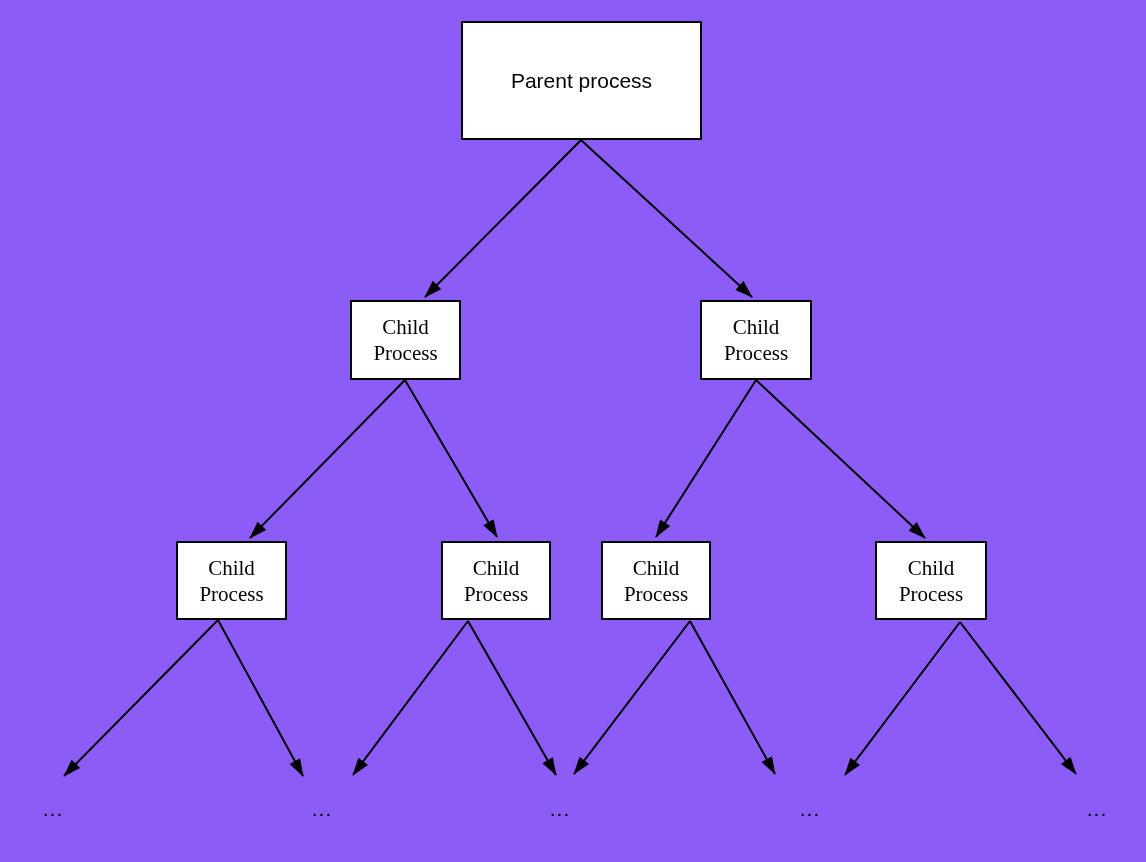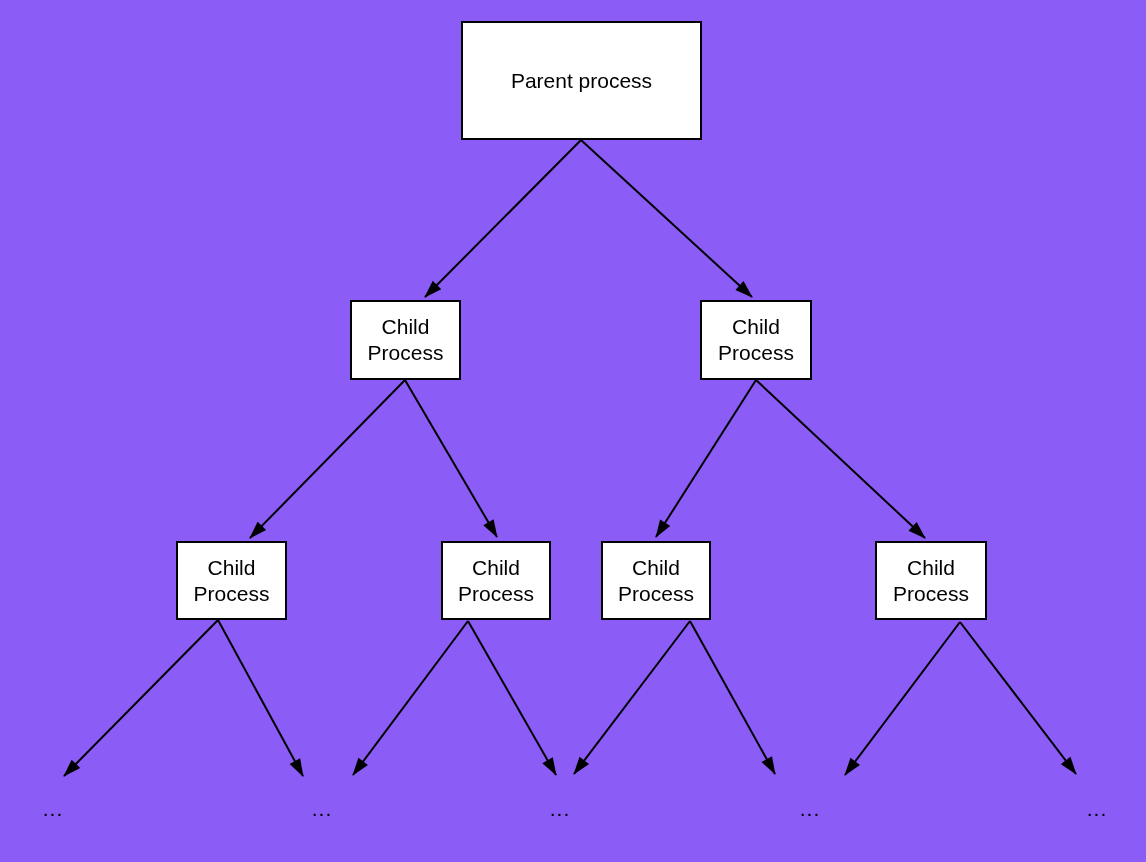--- a/index.html
+++ b/index.html
@@ -29,20 +29,21 @@
     display: flex;
     align-items: center;
     justify-content: center;
     text-align: center;
     font-size: 21px;
     line-height: 26px;
   }
   .node.narrow .label {
     display: inline-block;
     max-width: 86px;      
+    font-family: Liberation Serif, serif;
   }
   .ellipsis {
     position: absolute;
     font-size: 21px;
     line-height: 26px;
     letter-spacing: 1px;
     transform: translateX(-50%);
     white-space: nowrap;
   }
 </style>

